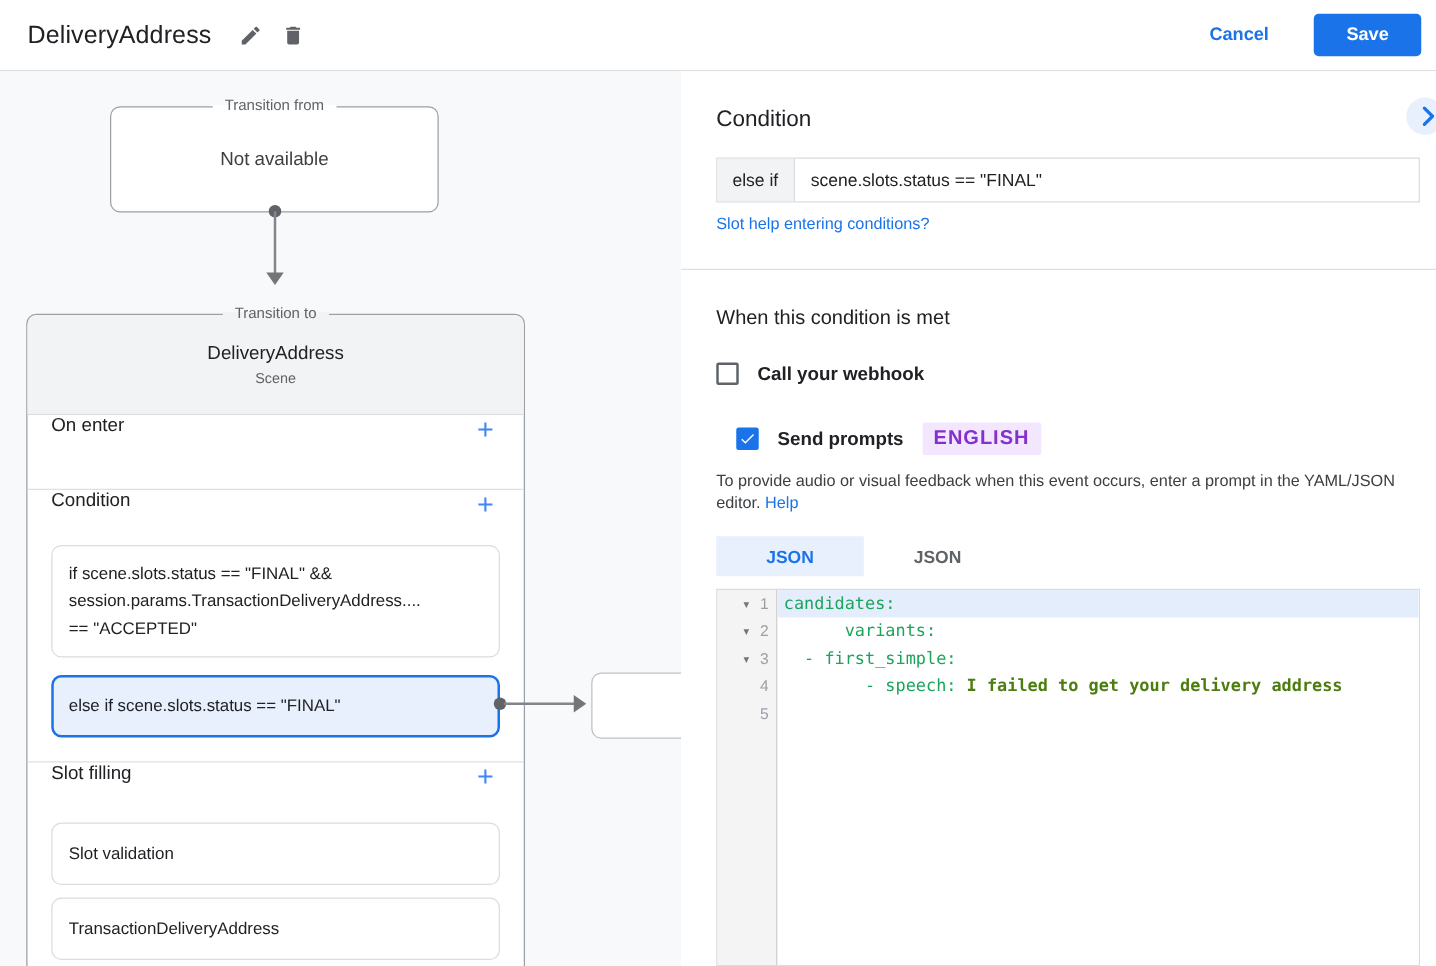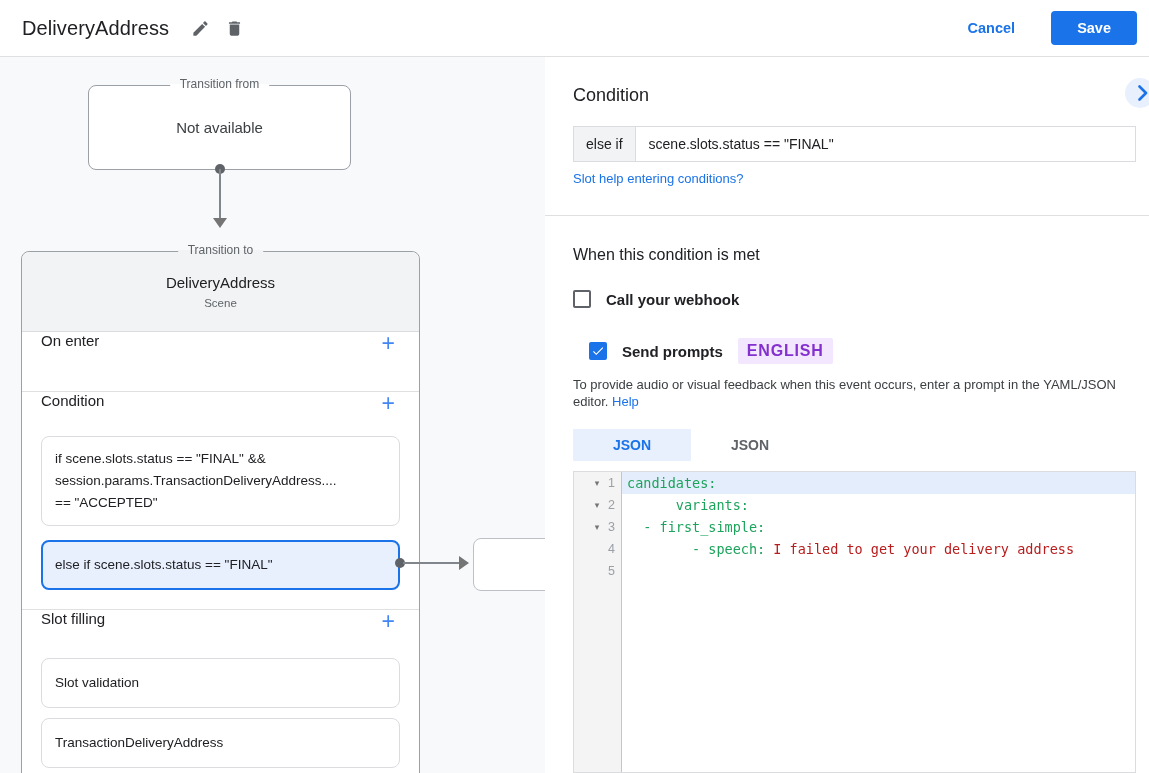--- a/index.html
+++ b/index.html
@@ -87,21 +87,21 @@
 
   .editor { margin-top:10px; flex:1; min-height:0; border:1px solid #dadce0; display:flex; overflow:hidden; }
   .gutter { width:48px; background:#f4f4f4; border-right:1px solid #c6c6c6; flex:0 0 auto; }
   .gut-row { height:22px; display:flex; align-items:center; justify-content:flex-end; padding-right:6px; gap:6px; }
   .fold { width:10px; font-size:9px; color:#757575; text-align:center; cursor:pointer; }
   .num { font-size:12.5px; color:#9aa0a6; }
   .code-area { flex:1; background:#fff; cursor:text; }
   .code-line { height:22px; line-height:22px; font-family:"DejaVu Sans Mono", monospace; font-size:13.5px; white-space:pre; padding-left:5px; }
   .code-line.hl { background:#e4edfb; }
   .tok-green { color:#1ca45c; }
-  .tok-plain { color:#b91c1c; }
+  .tok-plain { color:#4d7c0f;font-weight:bold; }
 </style>
 </head>
 <body>
 
 <div class="app">
 
   <div class="topbar">
     <span class="topbar-title">DeliveryAddress</span>
     <button class="icon-btn">
       <span style="display:flex;">

